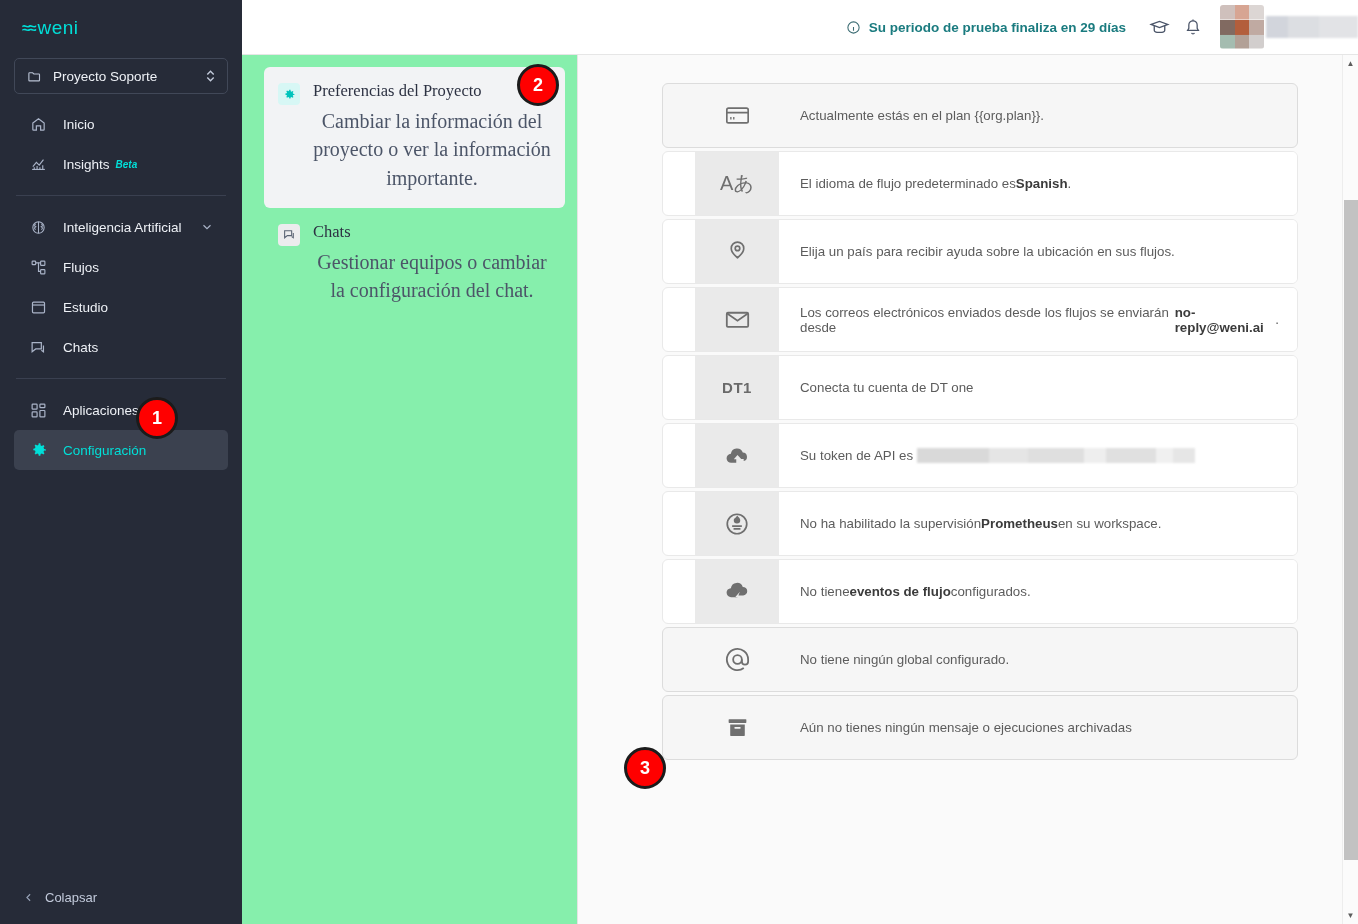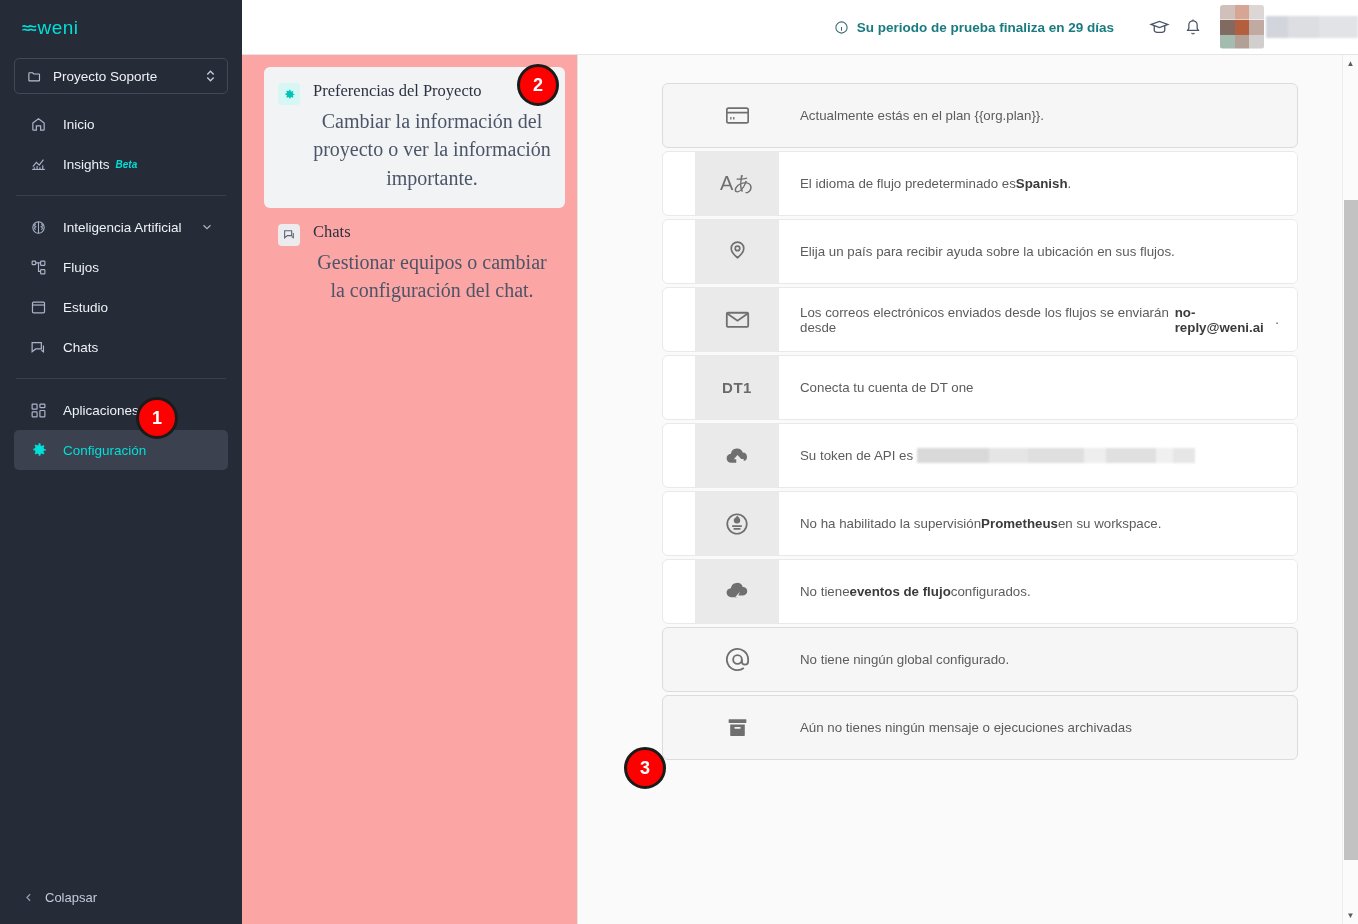--- a/index.html
+++ b/index.html
@@ -67,21 +67,21 @@
   
   .main { flex: 1; height: 924px; display: flex; flex-direction: column; background: #ffffff; position: relative; }
 
   .topbar {
     height: 55px; flex: 0 0 55px;
     border-bottom: 1px solid #e6e6e6;
     display: flex; align-items: center; justify-content: flex-end;
     padding-right: 0px;
     background: #fff;
   }
-  .trial { display: flex; align-items: center; gap: 8px; margin-right: 28px; }
+  .trial { display: flex; align-items: center; gap: 8px; margin-right: 16px; }
   .trial .t-ic { color: #3a6b72; display:flex; }
   .trial .t-lb { font-size: 13.5px; color: #1a7b7f; font-weight: 700; }
   .top-icon { width: 34px; height: 34px; display:flex; align-items:center; justify-content:center; color:#4a5468; cursor:pointer; }
   .user-block { display: flex; align-items: center; margin-left: 10px; margin-right: 0; }
   .avatar-blur {
     width: 44px; height: 44px; border-radius: 3px;
     background:
       linear-gradient(90deg, #cfc0bc 0 33%, #d7a593 33% 66%, #dcd6d4 66% 100%) 0 0/100% 33% no-repeat,
       linear-gradient(90deg, #816a61 0 33%, #b35e3c 33% 66%, #c0aaa2 66% 100%) 0 50%/100% 34% no-repeat,
       linear-gradient(90deg, #a4bcb0 0 33%, #b2a096 33% 66%, #d2cecd 66% 100%) 0 100%/100% 33% no-repeat;
@@ -93,21 +93,21 @@
     filter: blur(0.8px);
   }
 
   .body-area { flex: 1; display: flex; min-height: 0; position: relative; background: #fff; }
 
   
   .menu-col {
     width: 336px; flex: 0 0 336px;
     border-right: 1px solid #e4e4e4;
     padding: 12px 12px 0 22px;
-    background: #fca5a5;
+    background: #86efac;
   }
   .menu-item {
     display: flex; gap: 13px;
     padding: 14px 14px 16px 14px;
     border-radius: 6px;
     cursor: pointer;
     position: relative;
   }
   .menu-item.active { background: #f2f3f5; }
   .menu-ic {

